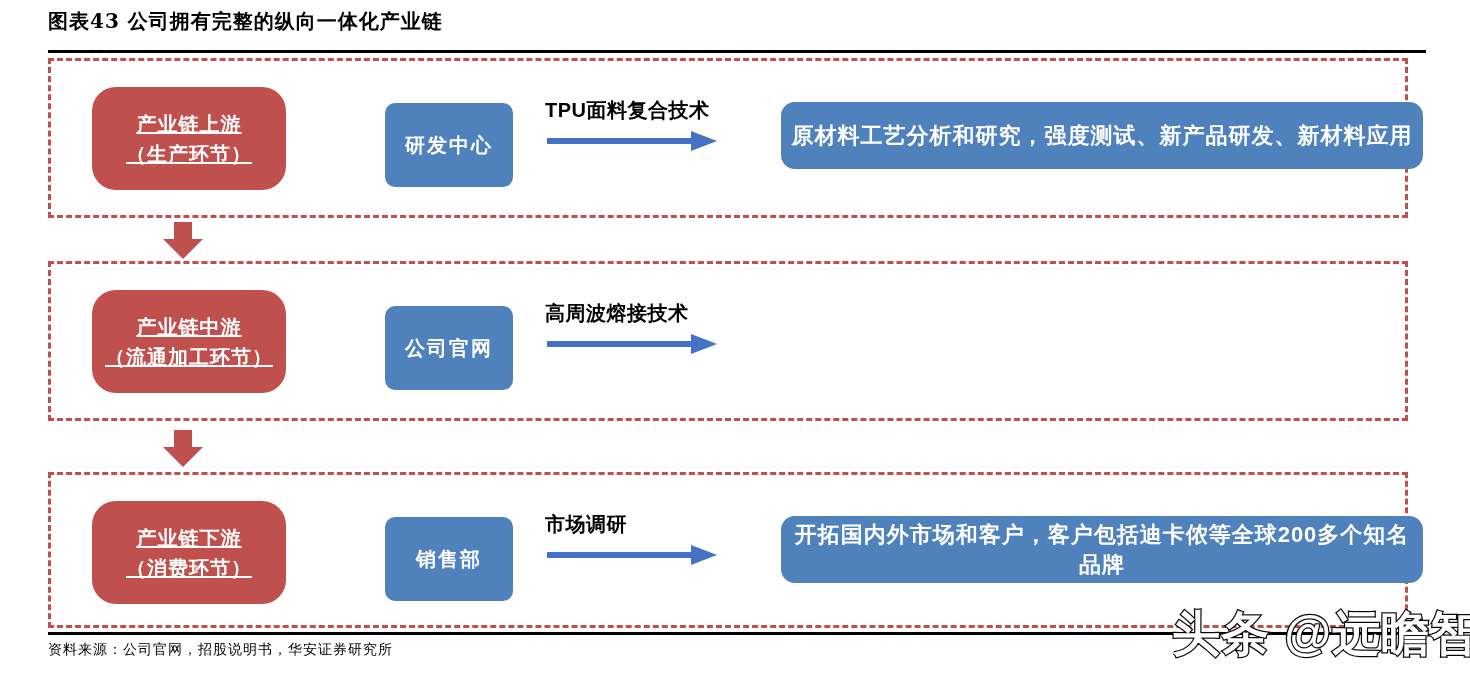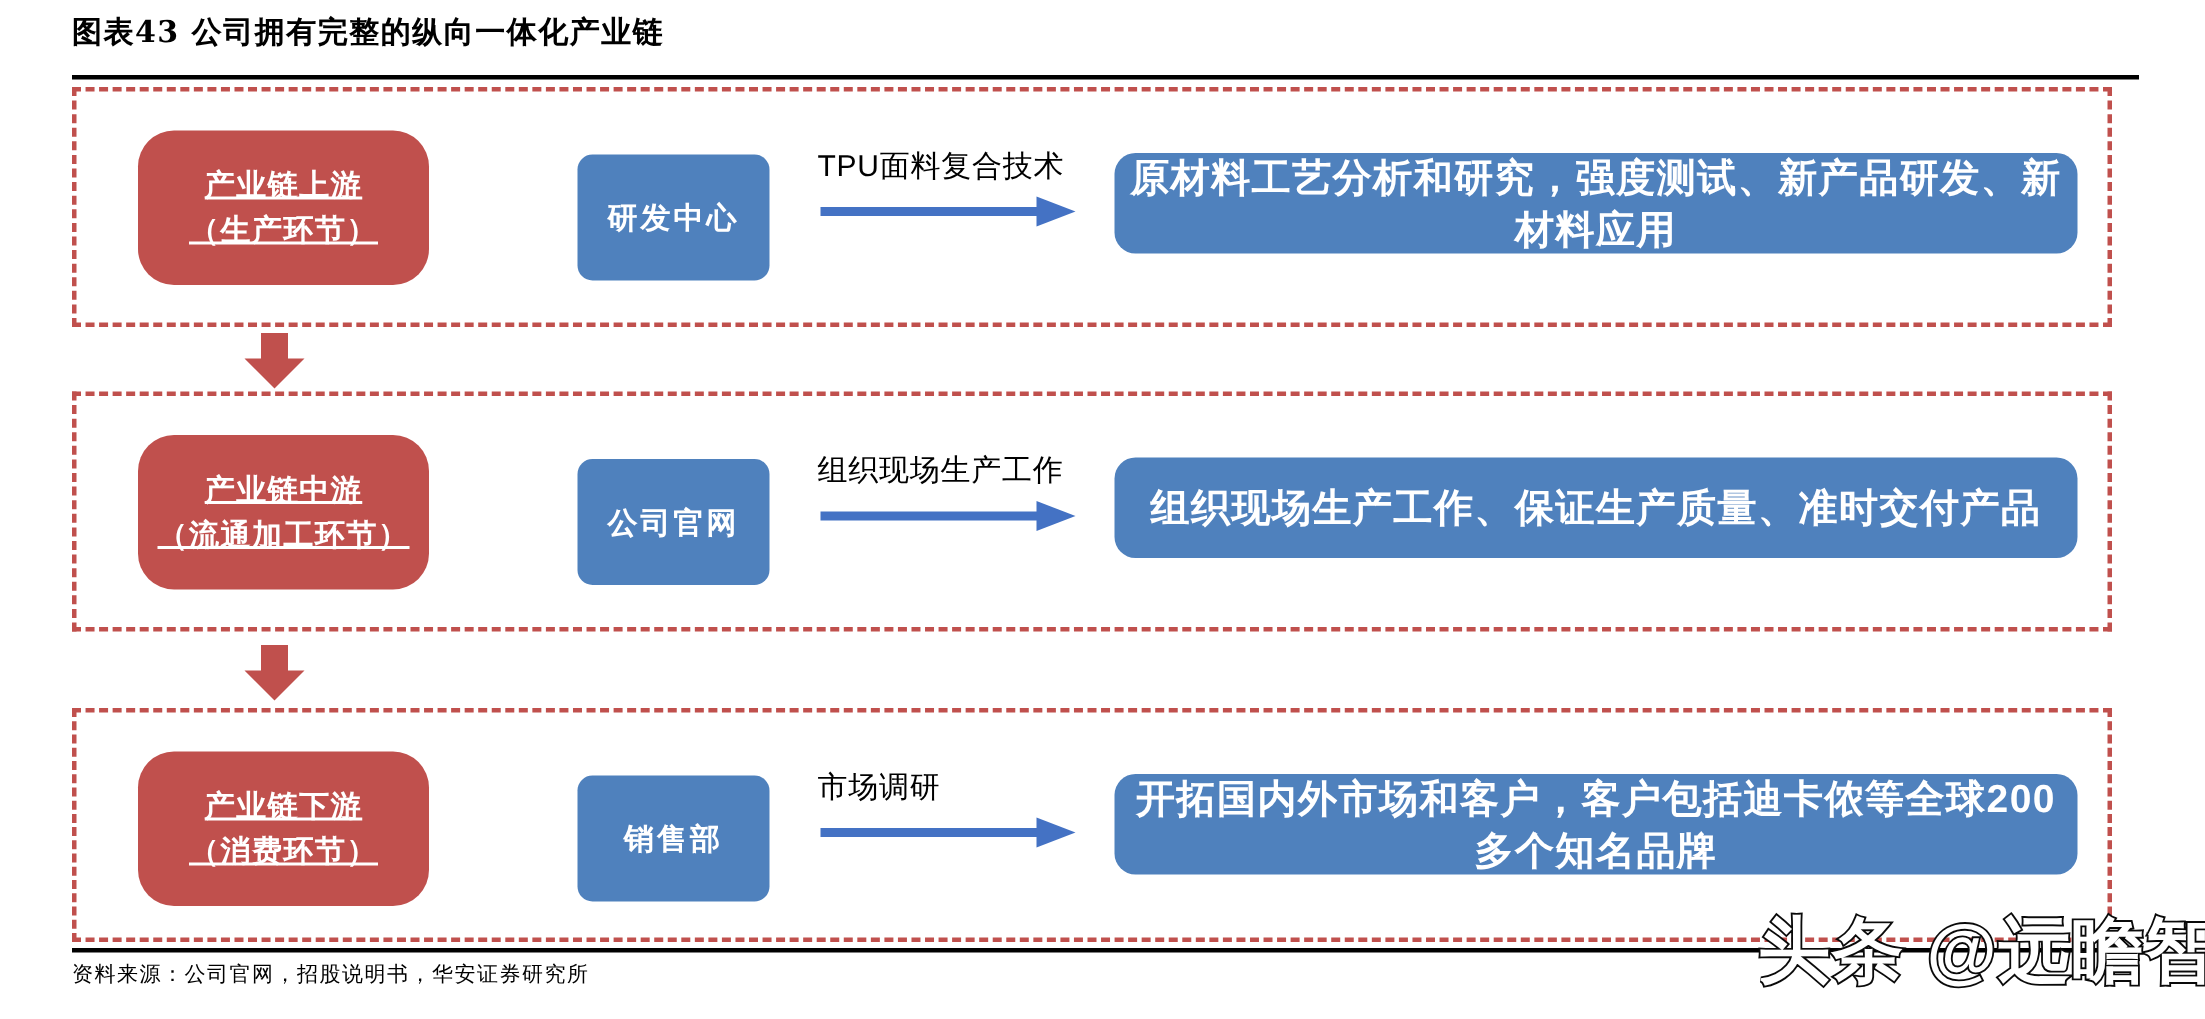--- a/index.html
+++ b/index.html
@@ -41,31 +41,31 @@
   .dept {
     position: absolute; left: 334px; top: 42px;
     width: 128px; height: 84px;
     background: #4F81BD; border-radius: 10px;
     color: #fff; font-weight: bold; font-size: 20px;
     display: flex; align-items: center; justify-content: center;
     letter-spacing: 2px; text-align: center;
   }
   .techwrap { position: absolute; left: 494px; top: 36px; width: 180px; }
   .tech {
-    font-weight: normal; font-size: 20px; color: #000;
+    font-weight: bold; font-size: 20px; color: #000;
     white-space: nowrap; letter-spacing: 0.5px;
     font-family: "Liberation Sans", sans-serif;
   }
   .arrow-right { display: block; margin-top: 5px; }
 
   .desc {
-    position: absolute; left: 692px; top: 41px;
+    position: absolute; left: 730px; top: 41px;
     width: 642px; height: 67px;
     background: #4F81BD; border-radius: 14px;
-    color: #fff; font-weight: bold; font-size: 26px;
+    color: #fff; font-weight: bold; font-size: 22px;
     display: flex; align-items: center; justify-content: center;
     letter-spacing: 1px; text-align: center; padding: 0 10px; box-sizing: border-box;
   }
 
   .down-arrow { position: absolute; left: 161px; width: 44px; height: 38px; }
   .down-arrow-1 { top: 222px; }
   .down-arrow-2 { top: 430px; }
 
   .source {
     position: absolute; left: 48px; top: 641px;
@@ -115,28 +115,25 @@
 
   <div class="group group-2">
     <div class="stage">
       <span>产业链中游</span>
       <span>（流通加工环节）</span>
     </div>
     <div class="dept">
       <span>公司官网</span>
     </div>
     <div class="techwrap">
-      <div class="tech">组织现场生产工作</div>
+      <div class="tech">高周波熔接技术</div>
       <svg class="arrow-right" width="176" height="24" viewBox="0 0 176 24">
         <line x1="2" y1="12" x2="148" y2="12" stroke="#4472C4" stroke-width="6"></line>
         <polygon points="146,2 172,12 146,22" fill="#4472C4"></polygon>
       </svg>
-    </div>
-    <div class="desc">
-      <span>组织现场生产工作、保证生产质量、准时交付产品</span>
     </div>
   </div>
 
   <svg class="down-arrow down-arrow-2" viewBox="0 0 44 38">
     <path d="M13 0 H31 V17 H42 L22 37 L2 17 H13 Z" fill="#C0504D"></path>
   </svg>
 
   <div class="group group-3">
     <div class="stage">
       <span>产业链下游</span>

